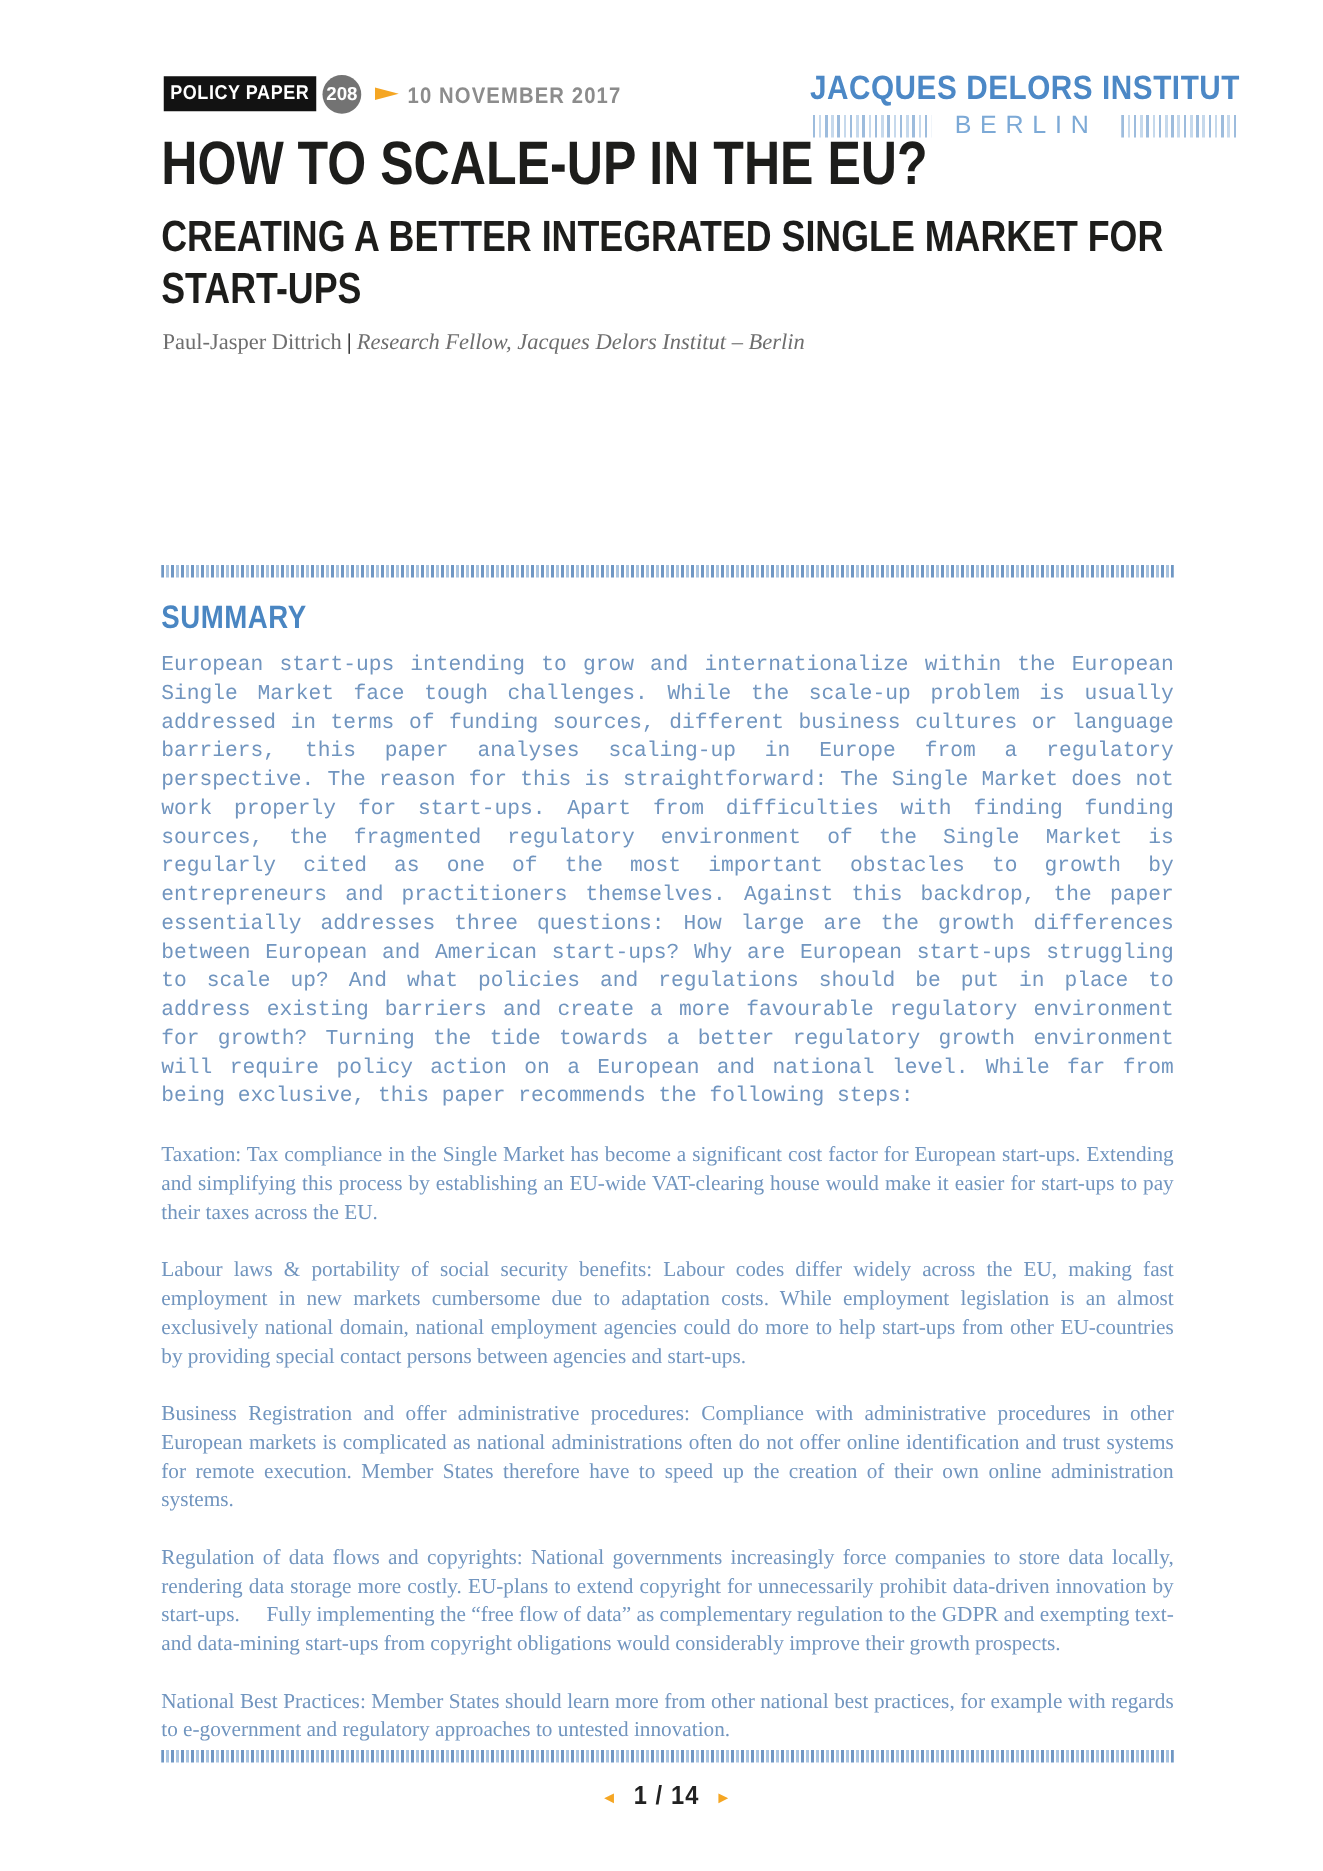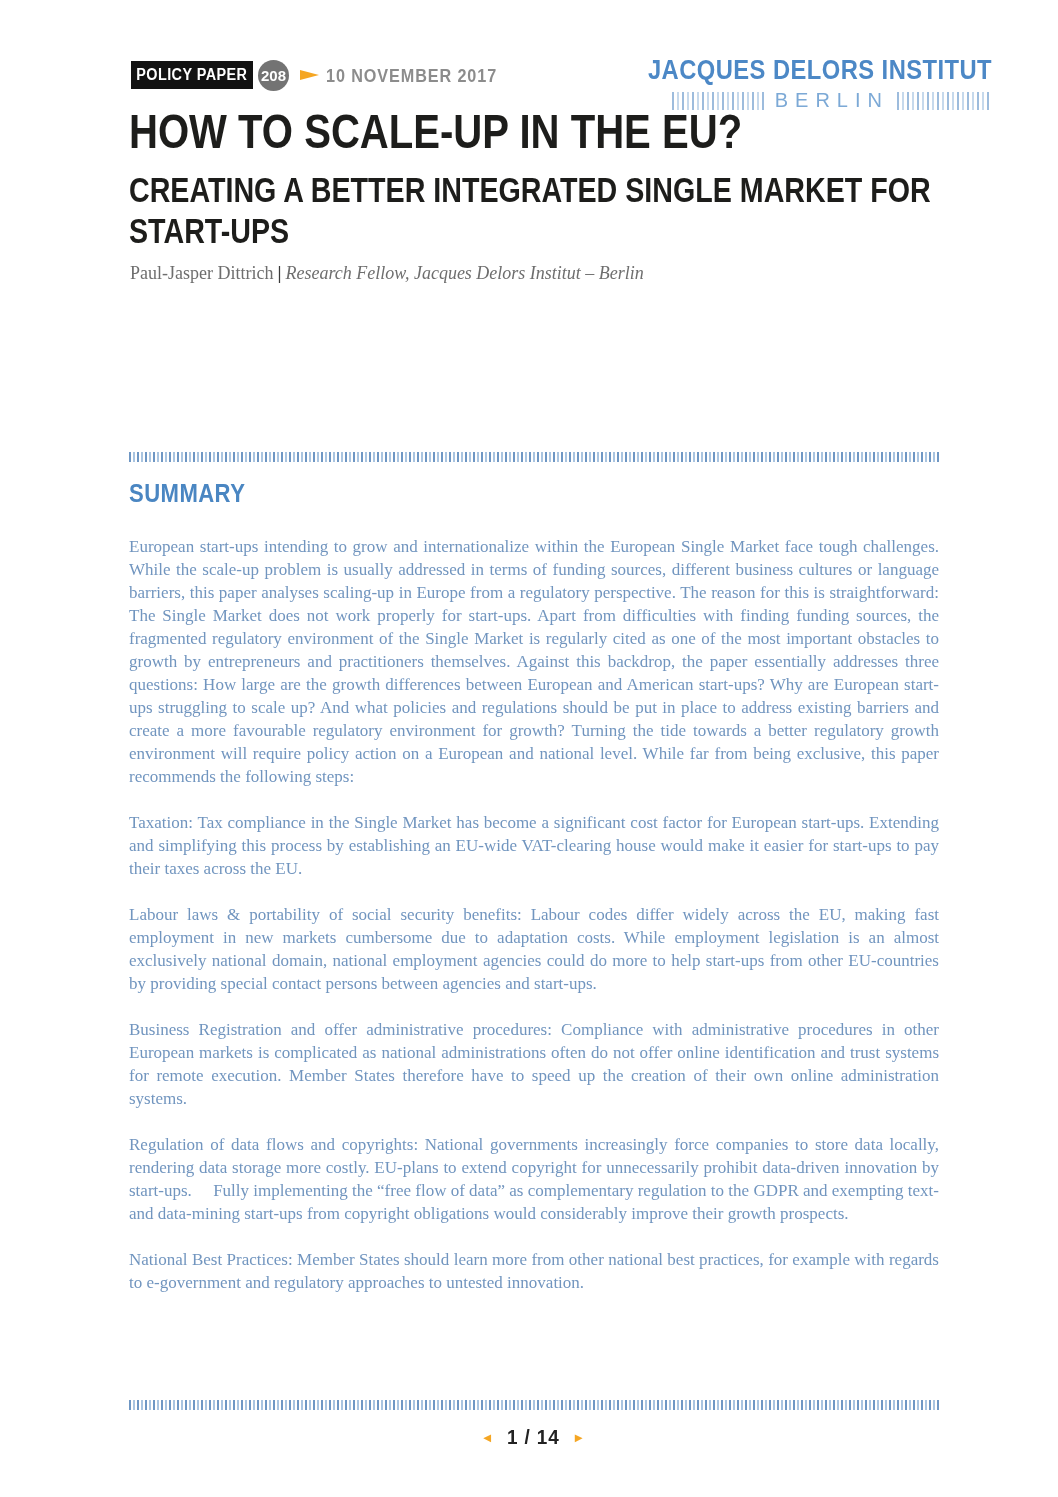--- a/index.html
+++ b/index.html
@@ -51,21 +51,21 @@
     position: absolute; right: 62px; top: 55px;
     text-align: right;
   }
   .logo-title {
     color: #4c88c6; font-size: 27px; font-weight: bold;
     letter-spacing: 0.5px; white-space: nowrap;
     display: inline-block; transform: scaleX(0.88); transform-origin: 100% 0;
   }
   .logo-berlin-row {
     margin-top: 3px;
-    display: flex; align-items: center; justify-content: flex-end; gap: 8px;
+    display: flex; align-items: center; justify-content: flex-end; gap: 19px;
   }
   .barcode-sm {
     width: 95px; height: 18px;
     background: repeating-linear-gradient(90deg,
       #9dbcdd 0 2px, transparent 2px 5px,
       #c6d9ec 5px 7px, transparent 7px 10px);
   }
   .logo-berlin {
     color: #7ca9d6; font-size: 20px; font-weight: 500;
     letter-spacing: 7px; white-space: nowrap;
@@ -108,21 +108,21 @@
     letter-spacing: 0.5px;
     display: inline-block; transform: scaleX(0.85); transform-origin: 0 0;
     white-space: nowrap;
   }
   .body-text {
     font-family: "Liberation Serif", serif;
     font-size: 17px; line-height: 23px;
     color: #7195bf;
     text-align: justify;
   }
-  .intro-para { margin-top: 26px; }
+  .intro-para { margin-top: 12px; font-family: Liberation Mono, monospace; }
   .rec-para { margin-top: 23px; }
   .rec-lead { }
 
   
   .pagination {
     position: absolute; left: 0; top: 1425px; width: 1058px;
     display: flex; align-items: center; justify-content: center; gap: 10px;
   }
   .page-arrow {
     color: #f5a623; font-size: 13px; line-height: 1;

